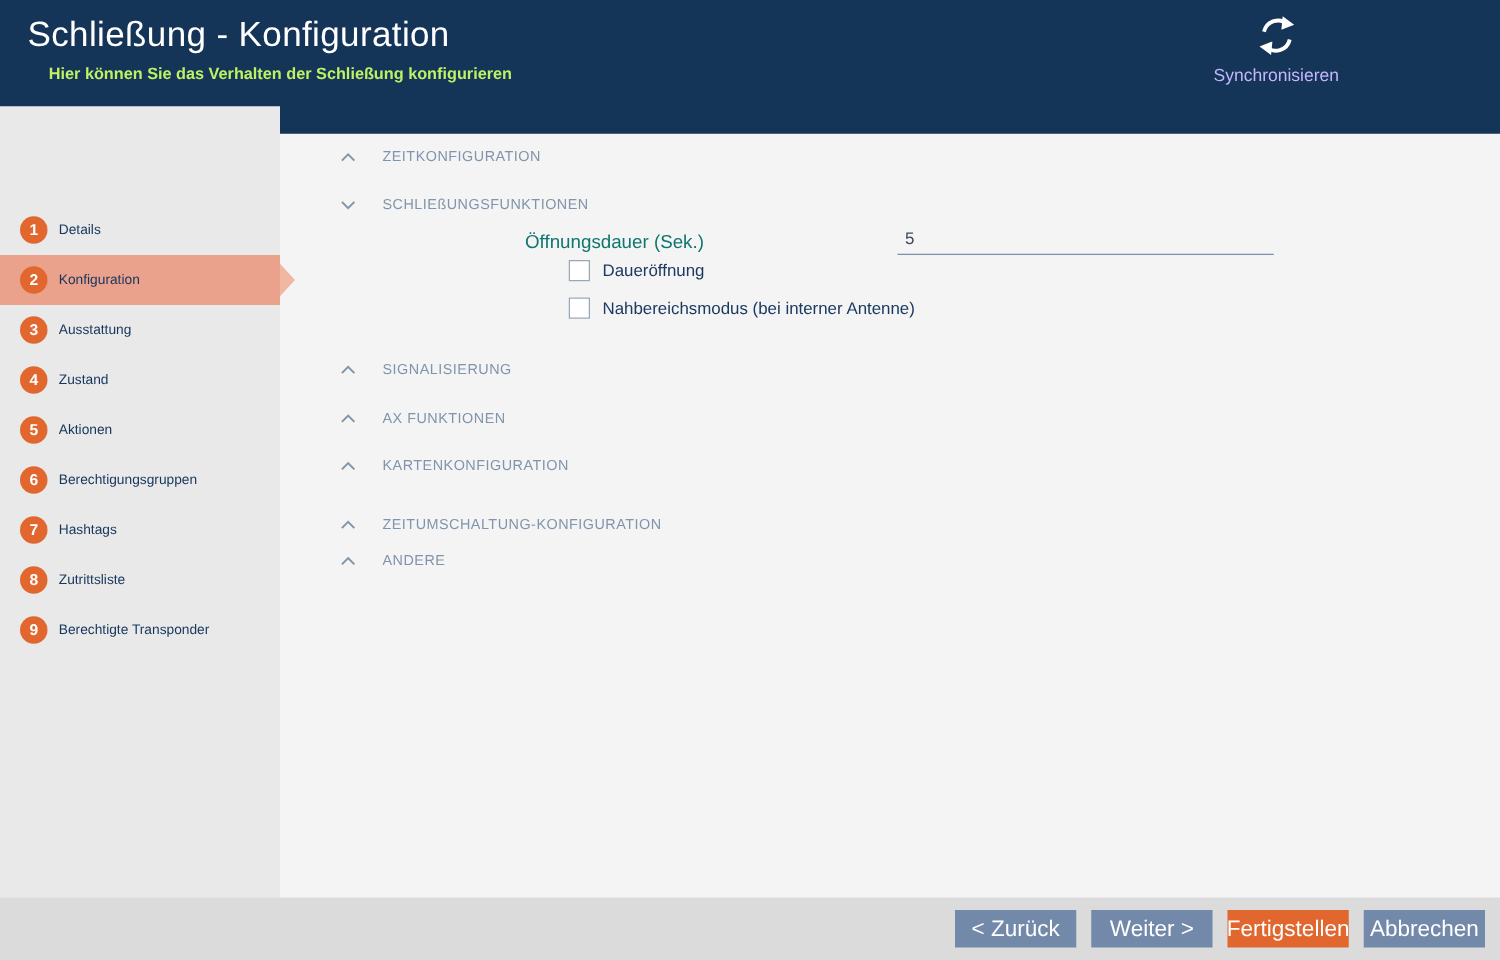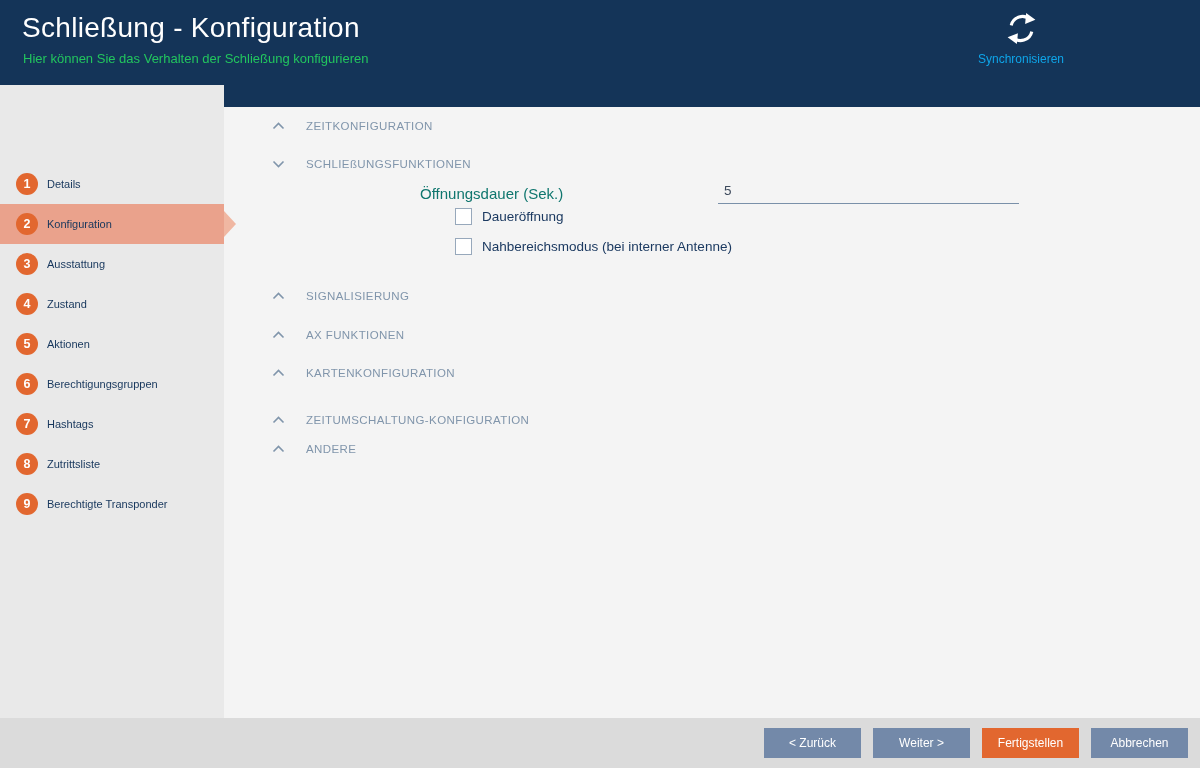--- a/index.html
+++ b/index.html
@@ -3,23 +3,23 @@
 <meta charset="utf-8">
 <style>
   * { margin:0; padding:0; box-sizing:border-box; }
   html,body { width:1200px; height:768px; overflow:hidden; }
   body { font-family:"Liberation Sans", sans-serif; background:#f4f4f4; }
   .page { position:relative; width:1200px; height:768px; background:#f4f4f4; }
 
   
   .header { position:absolute; left:0; top:0; width:1200px; height:107px; background:#143458; }
   .header-title { position:absolute; left:22px; top:12px; font-size:28px; font-weight:300; color:#ffffff; letter-spacing:0.3px; }
-  .header-subtitle { position:absolute; left:23px; top:51px; font-size:13px; font-weight:400; color:#22c55e; }
+  .header-subtitle { position:absolute; left:39px; top:51px; font-size:13px; font-weight:700; color:#bef264; }
   .header-action { position:absolute; top:10px; width:132px; display:flex; flex-direction:column; align-items:center; gap:5px; cursor:pointer; }
-  .header-action .lbl { font-size:12px; color:#0ea5e9; white-space:nowrap; }
+  .header-action .lbl { font-size:14px; color:#c4b5fd; white-space:nowrap; }
   .action-sync { left:955px; }
   .action-matrix { left:1069px; }
   .header-action svg { display:block; }
 
   
   .sidebar { position:absolute; left:0; top:85px; width:224px; height:633px; background:#e9e9e9; }
   .side-item { position:absolute; left:0; width:224px; height:40px; display:flex; align-items:center; cursor:pointer; }
   .side-item .num { width:22px; height:22px; margin-left:16px; border-radius:50%; background:#e2672f; color:#ffffff;
                     font-size:12.5px; font-weight:700; display:flex; align-items:center; justify-content:center; flex:0 0 auto; }
   .side-item .txt { margin-left:9px; font-size:11px; font-weight:400; color:#16365c; white-space:nowrap; }
@@ -34,21 +34,21 @@
   .form-input { position:absolute; left:718px; top:180px; width:301px; height:24px; background:transparent;
                 border:none; border-bottom:1px solid #7a90a9; font-family:"Liberation Sans",sans-serif;
                 font-size:13.5px; color:#3d4a5c; padding:0 0 2px 6px; outline:none; }
   .check-row { position:absolute; left:425px; display:flex; align-items:center; cursor:pointer;padding-left:30px; }
   .checkbox { width:17px; height:17px; background:#ffffff; border:1px solid #97a8bb; flex:0 0 auto; }
   .check-row .cb-label { margin-left:10px; font-size:13.5px; color:#1c3a61; white-space:nowrap; }
 
   
   .footer { position:absolute; left:0; top:718px; width:1200px; height:50px; background:#dbdbdb;
             display:flex; justify-content:flex-end; align-items:flex-start; gap:12px; padding:10px 12px 0 0; }
-  .btn { width:97px; height:30px; border:none; font-family:"Liberation Sans",sans-serif; font-size:12px;
+  .btn { width:97px; height:30px; border:none; font-family:"Liberation Sans",sans-serif; font-size:18px;
          color:#ffffff; background:#7389a9; cursor:pointer; display:flex; align-items:center; justify-content:center; }
   .btn-finish { background:#e2672f; }
 
   
   #sec-0 { top:120px; } #sec-1 { top:158px; } #sec-2 { top:290px; } #sec-3 { top:329px; }
   #sec-4 { top:367px; } #sec-5 { top:414px; } #sec-6 { top:443px; }
   #cb-0 { top:208px; } #cb-1 { top:238px;justify-content:space-between; }
   
   #si-0 { top:85px; height:28px; } #si-1 { top:119px; } #si-2 { top:159px; } #si-3 { top:199px; }
   #si-4 { top:239px; } #si-5 { top:279px; } #si-6 { top:319px; } #si-7 { top:359px; } #si-8 { top:399px; }

